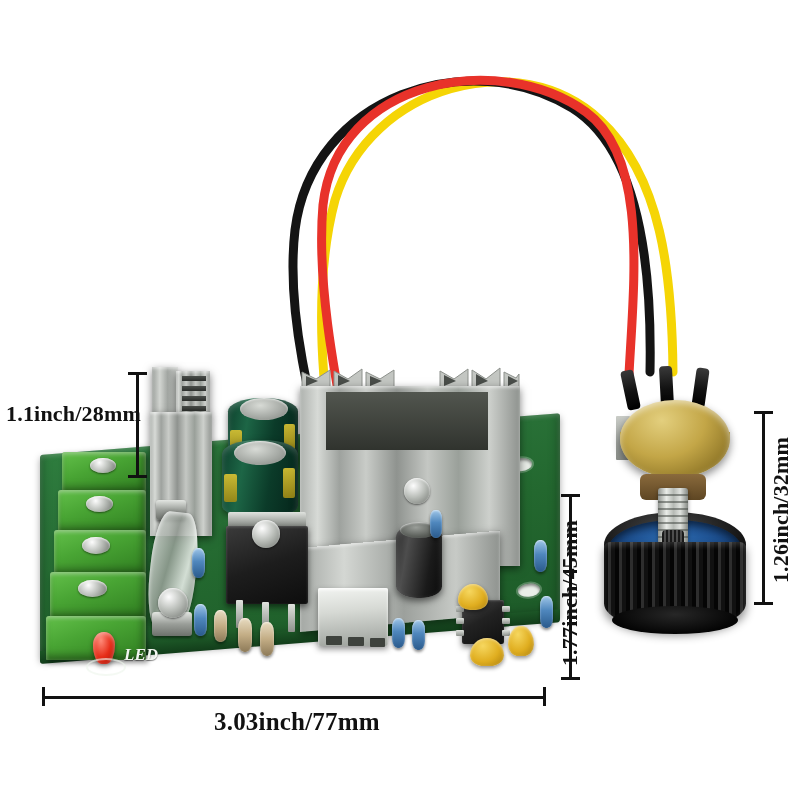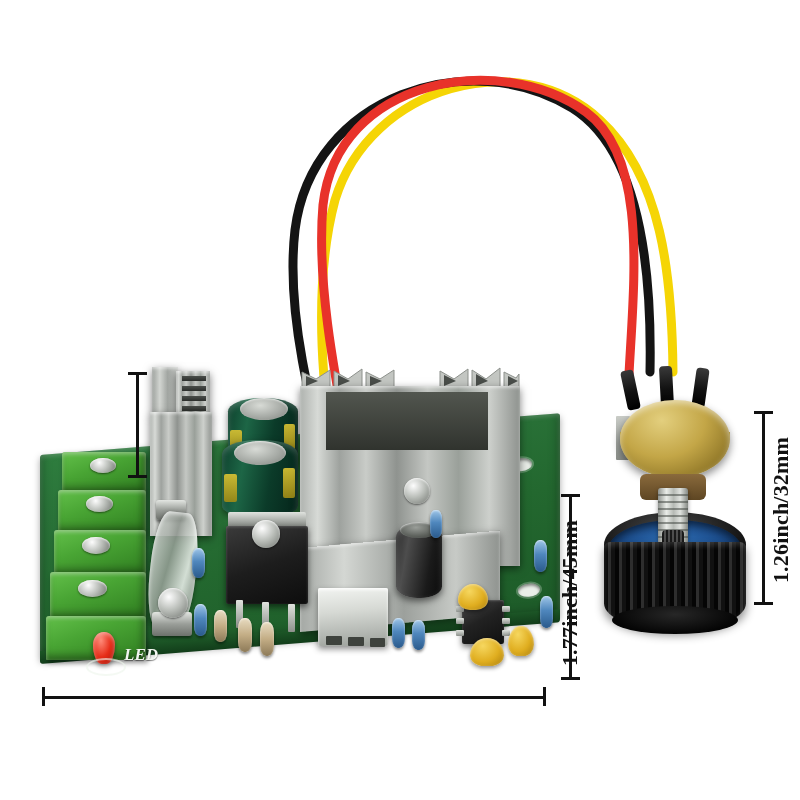--- a/index.html
+++ b/index.html
@@ -298,24 +298,26 @@
       <div class="thread" style="top:48px;"></div>
     </div>
     <div id="pot-knurl"></div>
     <div id="knob-body"></div>
     <div id="knob-base"></div>
   </div>
 
   <div class="dim-line vline" style="left:136px;top:372px;height:106px;"></div>
   <div class="cap-v" style="left:128px;top:372px;"></div>
   <div class="cap-v" style="left:128px;top:475px;"></div>
+  <div class="dim-label" style="left:6px;top:401px;font-size:22px;">1.1inch/28mm</div>
 
   <div class="dim-line hline" style="left:42px;top:696px;width:504px;"></div>
   <div class="cap-h" style="left:42px;top:687px;"></div>
   <div class="cap-h" style="left:543px;top:687px;"></div>
+  <div class="dim-label" style="left:214px;top:708px;font-size:25px;">3.03inch/77mm</div>
 
   <div class="dim-line vline" style="left:569px;top:494px;height:186px;"></div>
   <div class="cap-v" style="left:561px;top:494px;"></div>
   <div class="cap-v" style="left:561px;top:677px;"></div>
   <div class="dim-label" style="left:497px;top:580px;font-size:22px;
        transform:rotate(-90deg);transform-origin:center center;">1.77inch/45mm</div>
 
   <div class="dim-line vline" style="left:762px;top:411px;height:194px;"></div>
   <div class="cap-v" style="left:754px;top:411px;"></div>
   <div class="cap-v" style="left:754px;top:602px;"></div>

